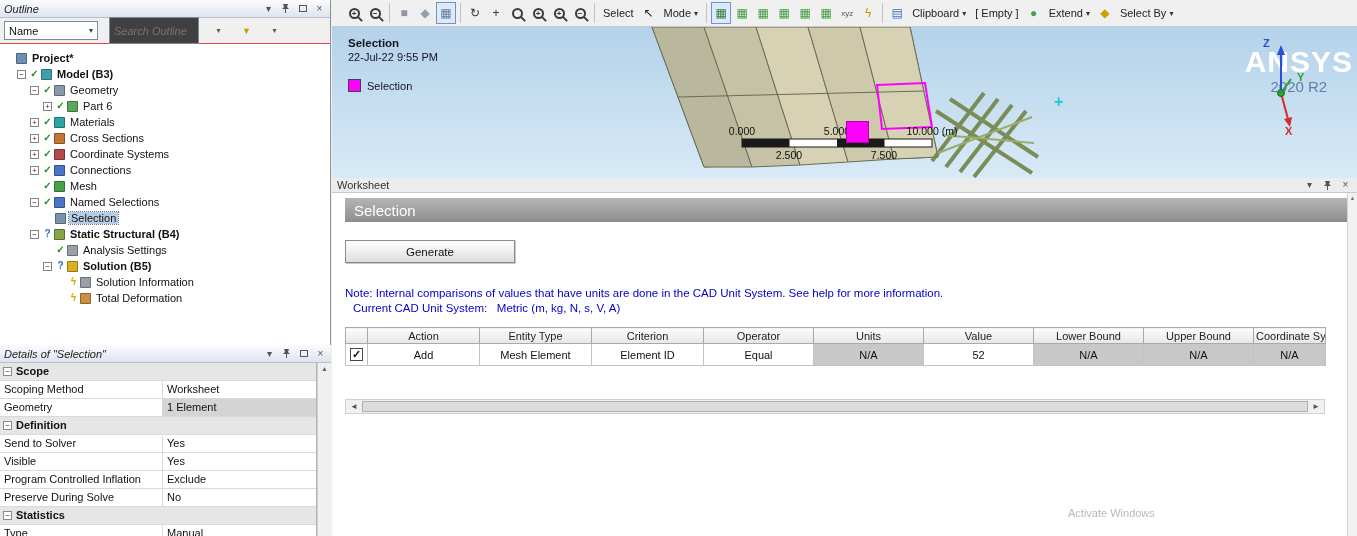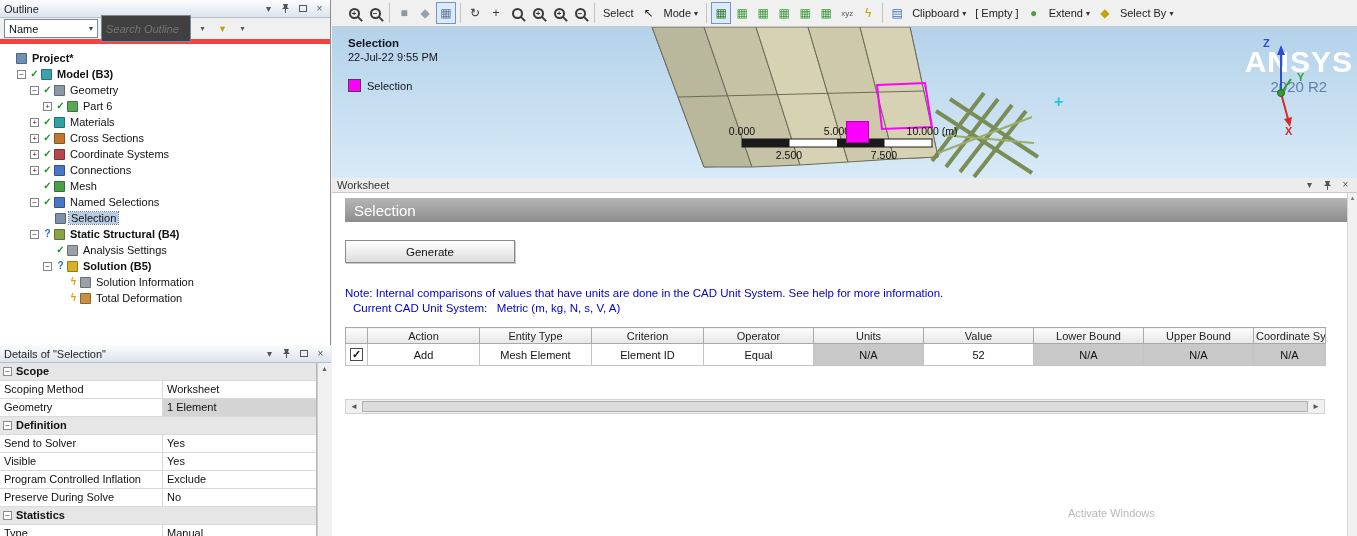--- a/index.html
+++ b/index.html
@@ -6,26 +6,26 @@
   html,body { margin:0; padding:0; }
   body {
     width:1357px; height:536px; overflow:hidden; position:relative;
     background:#f0f0f0; font-family:"Liberation Sans", sans-serif; font-size:11px;
     color:#111; -webkit-user-select:none; user-select:none;
   }
 
   
   .left-col { position:absolute; left:0; top:0; width:331px; height:536px; border-right:1px solid #8f8f8f; background:#f0f0f0; }
   .panel-header { height:18px; background:linear-gradient(#fbfcfe,#dde4ee); border-bottom:1px solid #b8bfc9; display:flex; align-items:center; padding:0 4px; color:#222; }
-  .ph-title { flex:1; white-space:nowrap; overflow:hidden; }
+  .ph-title { flex:1; white-space:nowrap; overflow:hidden;font-style:italic; }
   .win-icons { display:flex; align-items:center; gap:4px; }
   .win-icon { width:13px; height:13px; display:flex; align-items:center; justify-content:center; color:#555; font-size:10px; line-height:1; }
   .float-box { width:8px; height:7px; border:1px solid #555; display:inline-block; }
 
-  .filter-row { display:flex; align-items:center; gap:3px; padding:3px 4px; height:26px; border-bottom:5px solid #ef4444; background:#f0f0f0; }
+  .filter-row { display:flex; align-items:center; gap:11px; padding:3px 4px; height:26px; border-bottom:1px solid #ef4444; background:#f0f0f0; }
   .name-combo { width:94px; height:19px; background:#fff; border:1px solid #7a8a99; display:flex; align-items:center; padding:0 4px; }
   .combo-arrow { margin-left:auto; font-size:8px; color:#345; }
   .search-input { width:90px; height:27px; border:1px solid #7a8a99; padding:0 4px; font:italic 11px "Liberation Sans", sans-serif; color:#8a8a8a; background:#404040; }
   .mini-btn { width:17px; height:18px; display:flex; align-items:center; justify-content:center; color:#555; font-size:8px; }
   .mini-btn.gold { color:#c89a12; font-size:9px; }
 
   .tree { background:#fff; height:calc(345px - 44px); overflow:hidden; padding-top:6px; }
   .tree-row { display:flex; align-items:center; height:16px; white-space:nowrap; }
   .expbox { width:9px; height:9px; border:1px solid #848484; background:#fff; font-size:8px; line-height:7px; text-align:center; color:#333; margin-right:3px; flex:none; }
   .expspace { width:12px; flex:none; }

